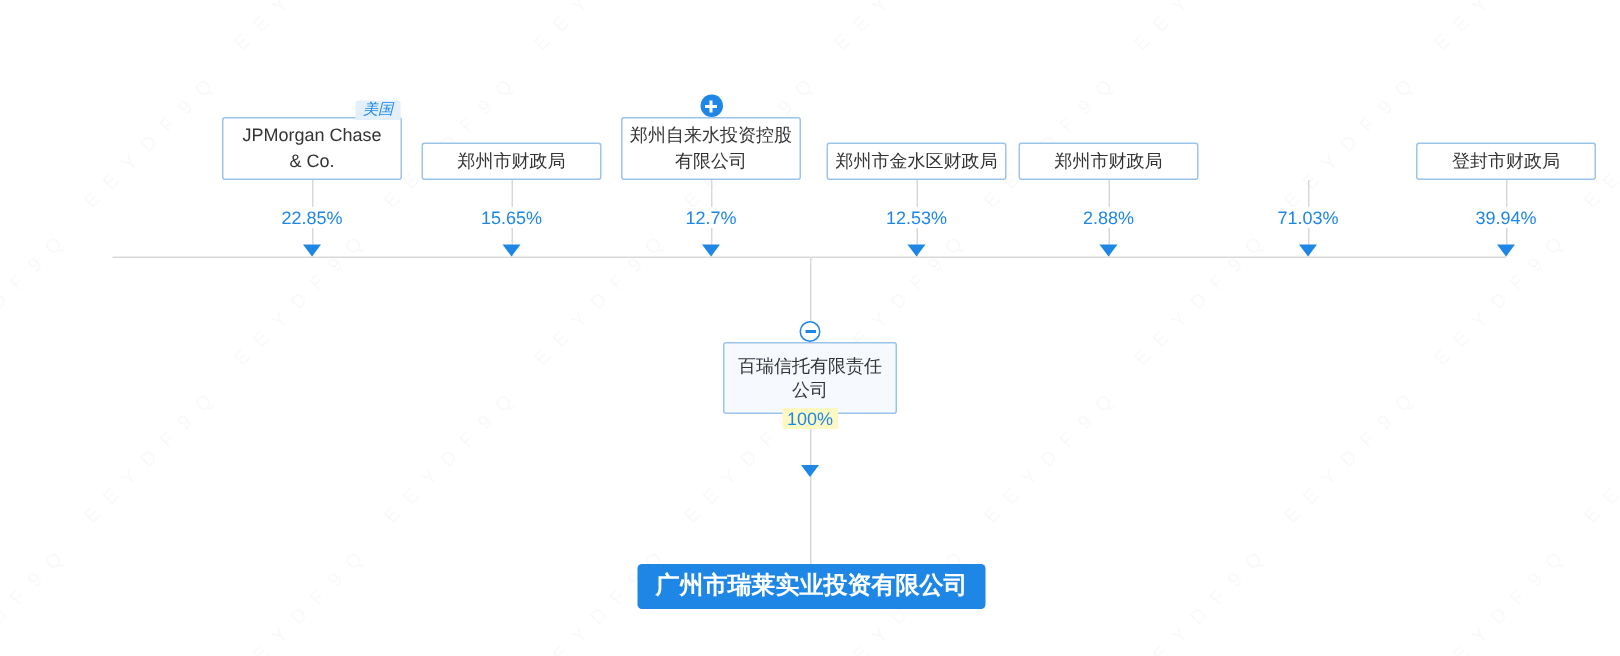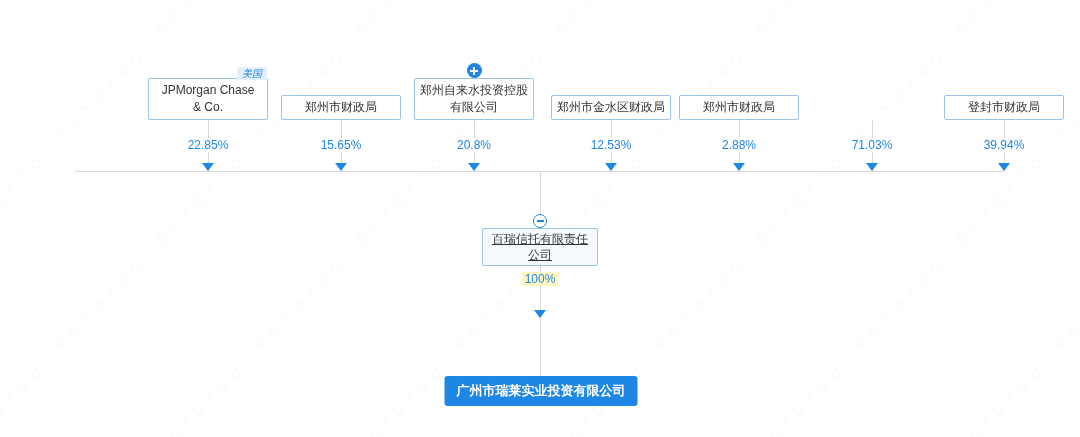--- a/index.html
+++ b/index.html
@@ -53,36 +53,36 @@
   .busline{position:absolute;top:171px;left:75px;width:929px;height:1px;background:var(--line);z-index:0;}
   .stem1{position:absolute;top:172px;left:540px;width:1px;height:42px;background:var(--line);z-index:0;}
   .stem2{position:absolute;top:266px;left:540px;width:1px;height:110px;background:var(--line);z-index:0;}
   .minus{
     position:absolute;top:214px;left:540px;transform:translateX(-50%);
     width:14px;height:14px;box-sizing:border-box;border:1px solid var(--accent);
     border-radius:50%;background:#fff;z-index:2;cursor:pointer;
   }
   .minus::before{content:"";position:absolute;left:2.5px;top:5px;width:7px;height:1.6px;background:var(--accent);}
   .mid-node{
-    position:absolute;top:228px;left:482px;width:116px;height:38px;box-sizing:border-box;z-index:1;
+    position:absolute;top:228px;left:482px;width:116px;height:48px;box-sizing:border-box;z-index:1;
     display:flex;align-items:center;justify-content:center;text-align:center;
     background:var(--mid-bg);border:1px solid var(--node-border);border-radius:2px;
-    font-size:12px;line-height:16px;padding:8px;cursor:pointer;text-decoration:underline;
+    font-size:12px;line-height:16px;padding:8px;cursor:pointer;
   }
   .mid-pct{
     position:absolute;top:272px;left:540px;transform:translateX(-50%);z-index:1;
     color:var(--accent);font-size:12px;line-height:14px;background:#fef9c3;padding:0 3px;
   }
   .mid-arr{
     position:absolute;top:310px;left:540px;margin-left:-6px;width:0;height:0;z-index:1;
     border-left:6px solid transparent;border-right:6px solid transparent;border-top:8px solid var(--accent);
   }
   .target{
     position:absolute;top:376px;left:541px;transform:translateX(-50%);z-index:1;
-    background:var(--accent);color:#fff;font-weight:bold;font-size:13px;line-height:14px;
+    background:var(--accent);color:#fff;font-weight:bold;font-size:16px;line-height:14px;
     padding:8px 12px;border-radius:3px;white-space:nowrap;cursor:pointer;
   }
 </style>
 </head>
 <body>
 
 <div class="stage">
 
   <div class="wm-layer">
       <span style="left: -60px; top: -20px;">EEYDF9Q</span>
@@ -134,21 +134,21 @@
     <div class="vline"></div>
     <div class="node"><span>郑州市财政局</span></div>
     <div class="pct">15.65%</div>
     <div class="arr"></div>
   </div>
 
   <div class="col" style="left:414px">
     <div class="plus"></div>
     <div class="vline"></div>
     <div class="node"><span>郑州自来水投资控股有限公司</span></div>
-    <div class="pct">20.8%</div>
+    <div class="pct">12.7%</div>
     <div class="arr"></div>
   </div>
 
   <div class="col" style="left:551px">
     <div class="vline"></div>
     <div class="node"><span>郑州市金水区财政局</span></div>
     <div class="pct">12.53%</div>
     <div class="arr"></div>
   </div>
 

